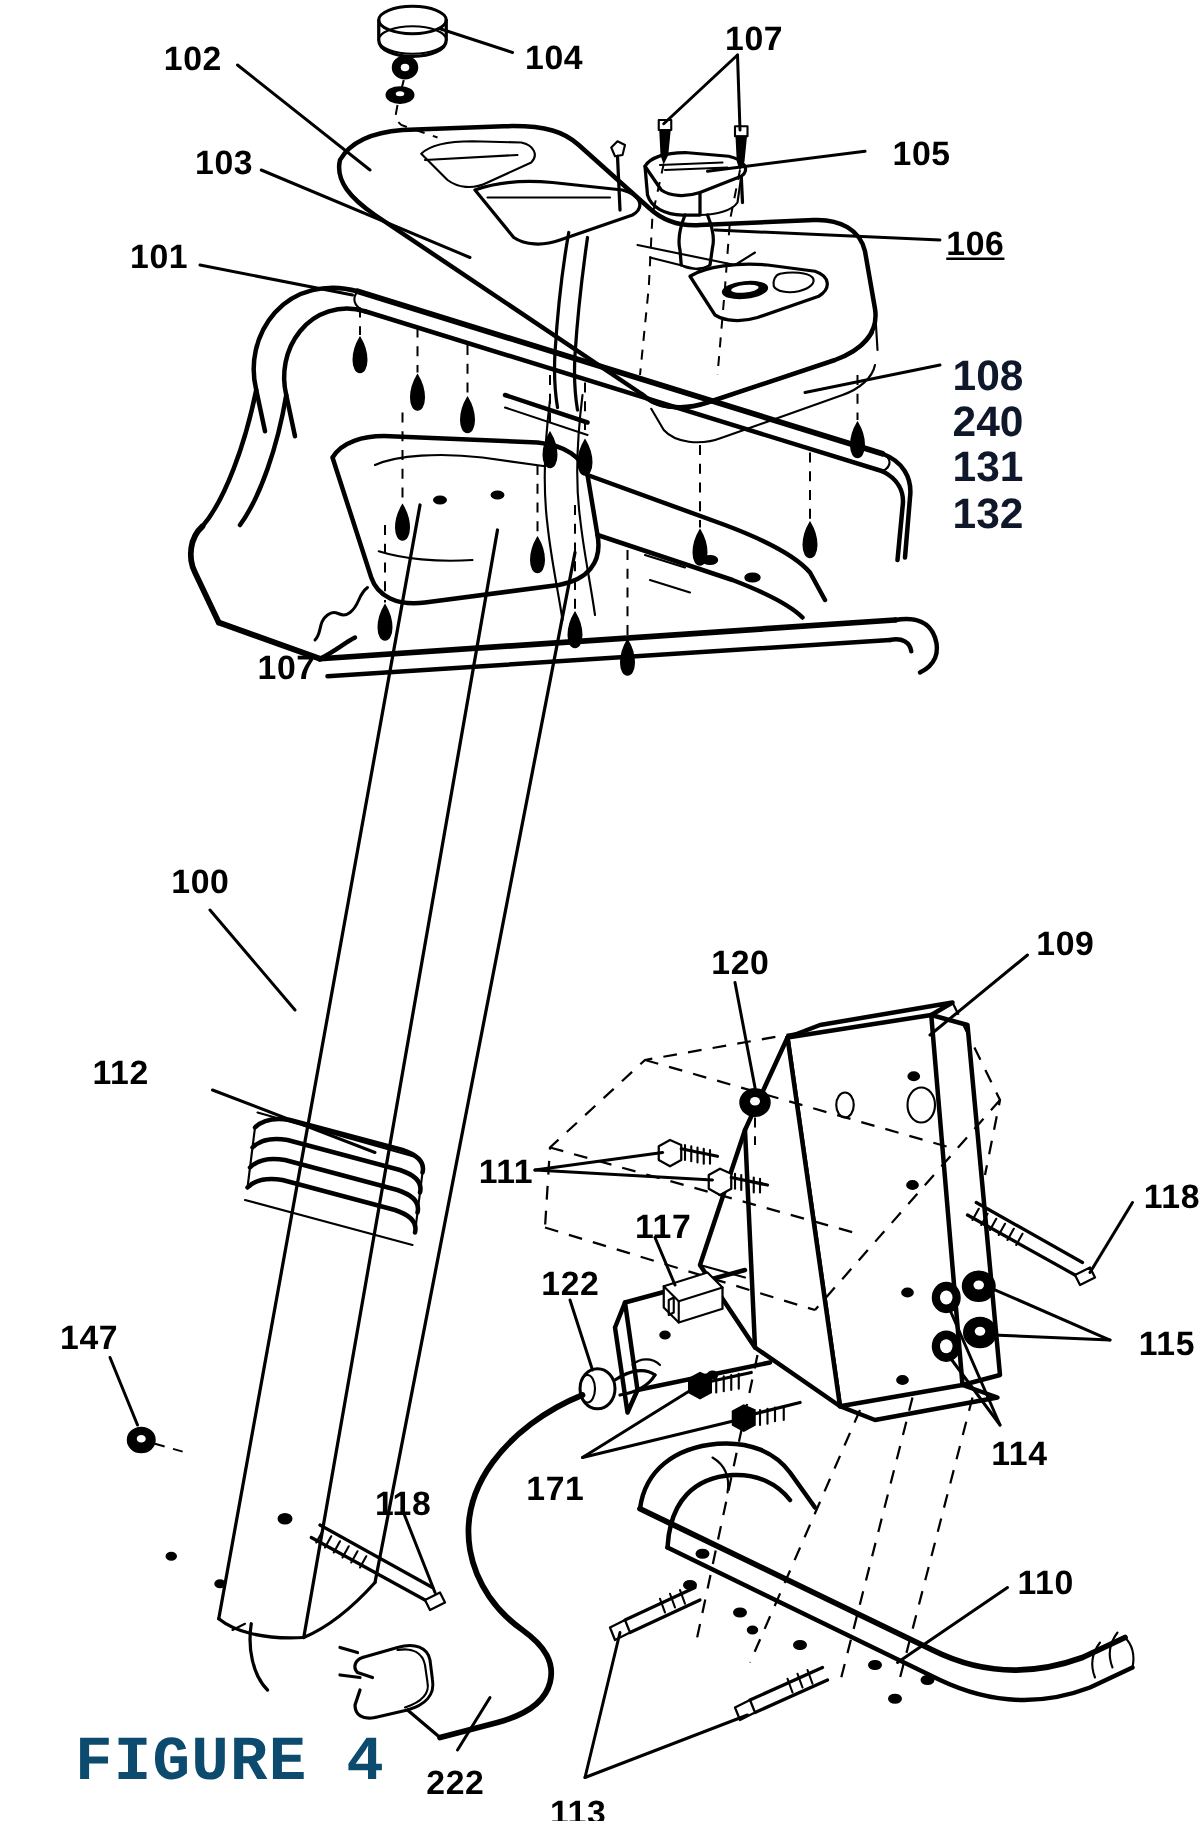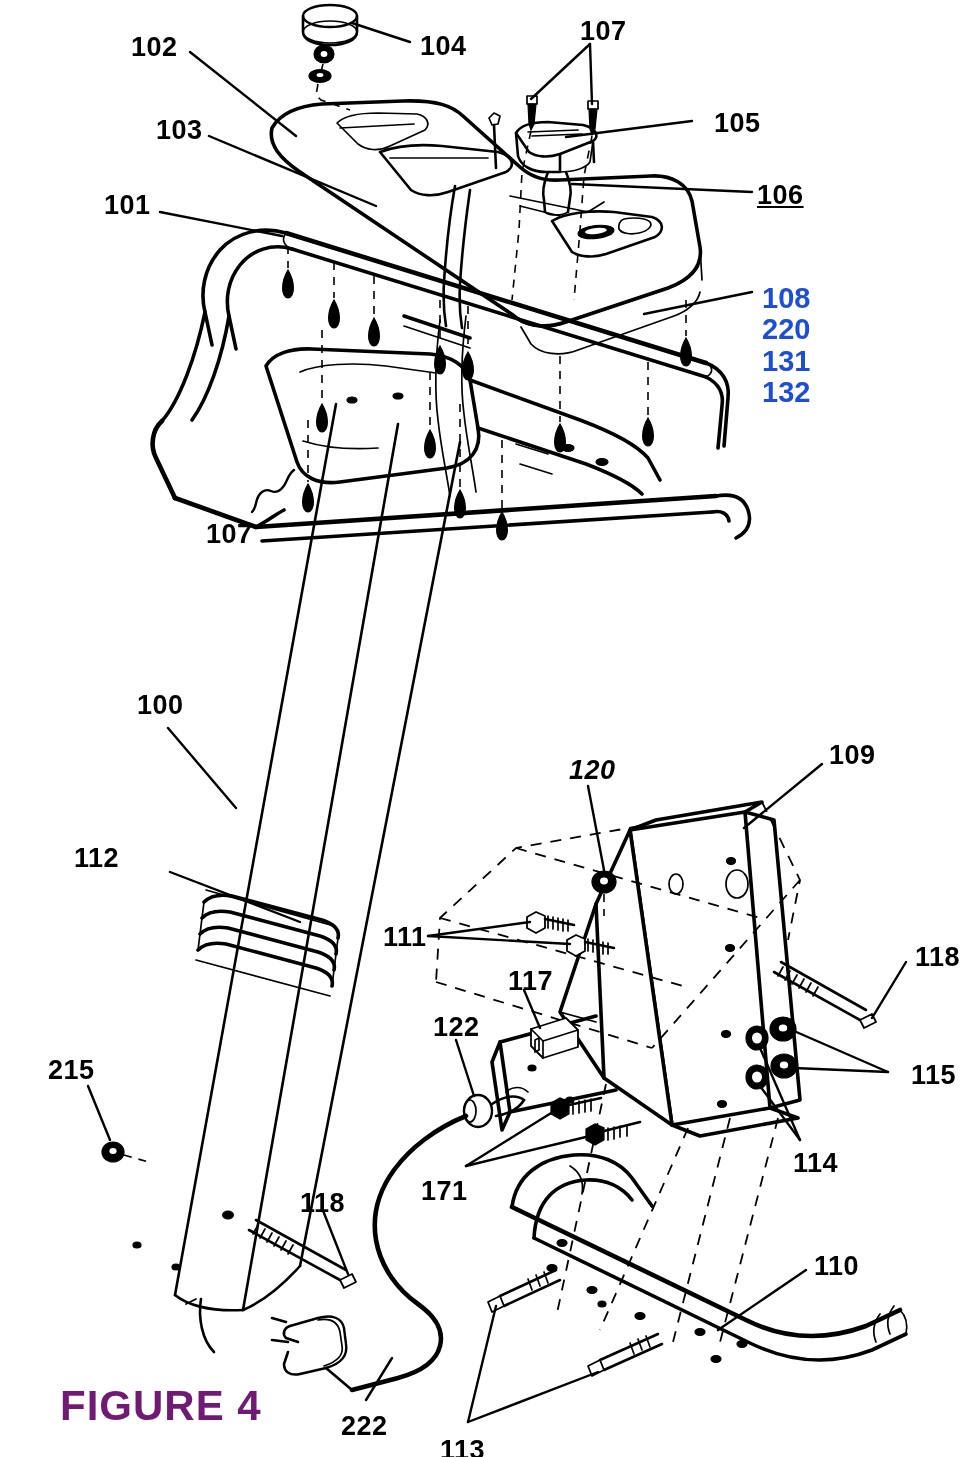--- a/index.html
+++ b/index.html
@@ -31,33 +31,33 @@
     font-size: 27px;
     letter-spacing: 0.5px;
     color: #000000;
     white-space: nowrap;
     line-height: 1.0;
   }
   .ref-stack {
     position: absolute;
     font-family: "Liberation Sans", sans-serif;
     font-weight: bold;
-    font-size: 29px;
-    color: #1d4ed8;
+    font-size: 34px;
+    color: #0f172a;
     line-height: 1.08;
     white-space: nowrap;
   }
   .ref-stack div { display: block; }
   #figure-caption {
     position: absolute;
-    font-family: Liberation Sans, sans-serif;
+    font-family: Liberation Mono, monospace;
     font-weight: bold;
-    font-size: 42px;
+    font-size: 50px;
     letter-spacing: 1px;
-    color: #701a75;
+    color: #0c4a6e;
     white-space: nowrap;
   }
 </style>
 </head>
 <body>
 
 <div id="figure-root">
 
   <svg id="figure-svg" viewBox="0 0 961 1457" xmlns="http://www.w3.org/2000/svg">
     <defs>
@@ -523,30 +523,30 @@
   <div class="ref-label" style="left:131px; top:34px;">102</div>
   <div class="ref-label" style="left:156px; top:117px;">103</div>
   <div class="ref-label" style="left:420px; top:33px;">104</div>
   <div class="ref-label" style="left:700px; top:110px;margin-left:14px;">105</div>
   <div class="ref-label" style="left:757px; top:182px;text-decoration:underline;">106</div>
   <div class="ref-label" style="left:580px; top:18px;">107</div>
   <div class="ref-label" style="left:206px; top:521px;">107</div>
 
   <div class="ref-stack" style="left:762px; top:283px;">
     <div>108</div>
-    <div>220</div>
+    <div>240</div>
     <div>131</div>
     <div>132</div>
   </div>
 
   <div class="ref-label" style="left:137px; top:692px;">100</div>
   <div class="ref-label" style="left:74px; top:845px;">112</div>
-  <div class="ref-label" style="left:48px; top:1057px;">215</div>
+  <div class="ref-label" style="left:48px; top:1057px;">147</div>
   <div class="ref-label" style="left:829px; top:742px;">109</div>
-  <div class="ref-label" style="left:569px; top:757px;font-style:italic;">120</div>
+  <div class="ref-label" style="left:569px; top:757px;">120</div>
   <div class="ref-label" style="left:383px; top:924px;">111</div>
   <div class="ref-label" style="left:508px; top:968px;">117</div>
   <div class="ref-label" style="left:915px; top:944px;">118</div>
   <div class="ref-label" style="left:899px; top:1062px;margin-left:12px;">115</div>
   <div class="ref-label" style="left:793px; top:1150px;">114</div>
   <div class="ref-label" style="left:433px; top:1014px;">122</div>
   <div class="ref-label" style="left:421px; top:1178px;">171</div>
   <div class="ref-label" style="left:300px; top:1190px;">118</div>
   <div class="ref-label" style="left:341px; top:1413px;">222</div>
   <div class="ref-label" style="left:440px; top:1437px;">113</div>

